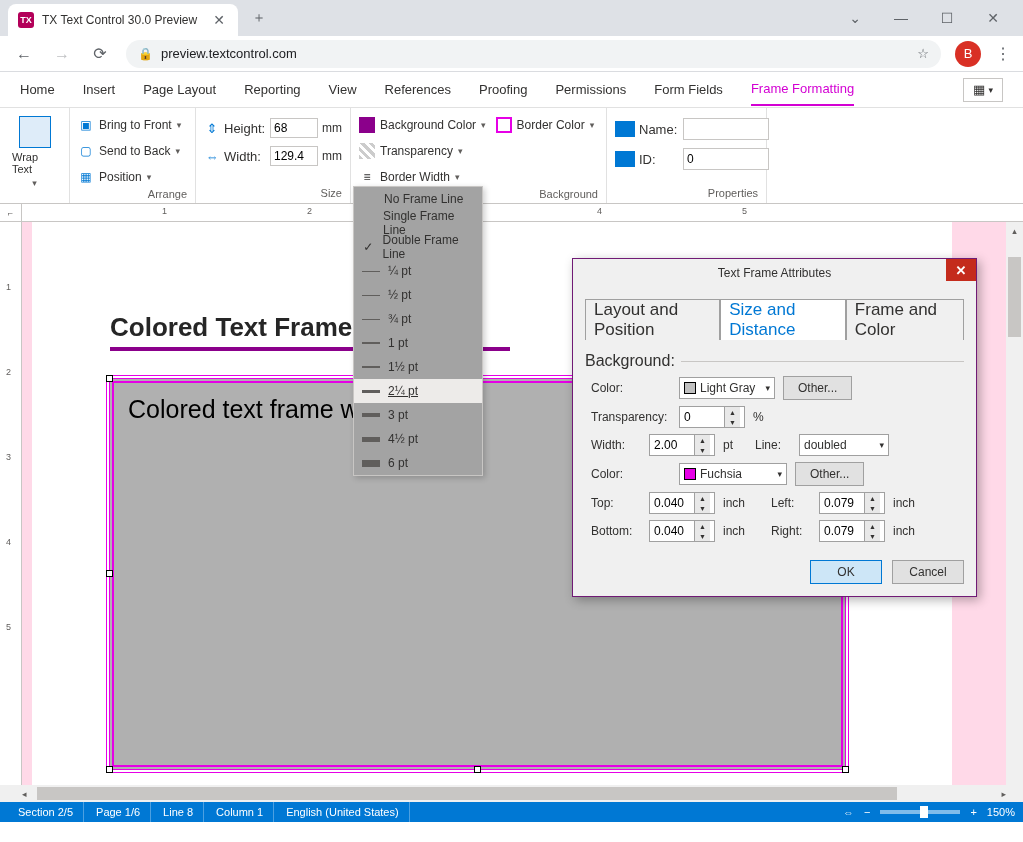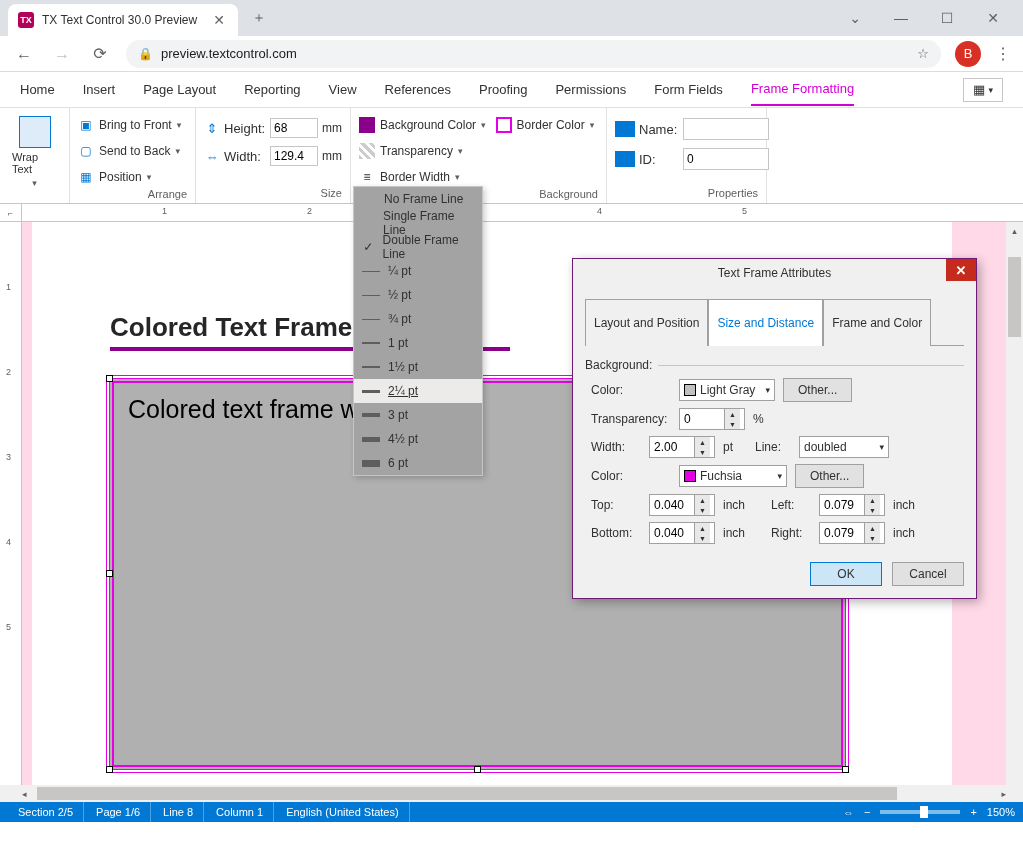--- a/index.html
+++ b/index.html
@@ -89,23 +89,23 @@
 .scroll-h-spacer { width: 22px; }
 .scroll-track-h { flex: 1; position: relative; }
 .scroll-thumb-h { position: absolute; top: 2px; bottom: 2px; left: 10px; width: 860px; background: #c8c6c4; }
 
 
 .dialog { position: absolute; left: 572px; top: 258px; width: 405px; background: #f0f0f0; border: 1px solid #701a75; box-shadow: 3px 3px 10px rgba(0,0,0,0.3); z-index: 100; }
 .dlg-title { height: 28px; display: flex; align-items: center; padding: 0 6px; font-size: 12px; position: relative; justify-content: center; }
 .dlg-close { position: absolute; right: 0; top: 0; width: 30px; height: 22px; background: #c42b1c; color: #fff; display: flex; align-items: center; justify-content: center; font-size: 13px; font-weight: bold; }
 .dlg-body { padding: 12px; }
 .dlg-tabs { display: flex; border-bottom: 1px solid #a0a0a0; margin-bottom: 12px; }
-.dlg-tab { padding: 16px 8px; font-size: 12px; background: #f0f0f0; border: 1px solid #a0a0a0; border-bottom: none; margin-bottom: -1px; }
+.dlg-tab { padding: 0 8px; font-size: 17px; background: #f0f0f0; border: 1px solid #a0a0a0; border-bottom: none; margin-bottom: -1px; }
 .dlg-tab.active { background: #fff; color: #0078d4; }
-.fieldset-label { font-size: 12px; color: #323130; display: flex; align-items: center; gap: 6px; margin: 6px 0; }
+.fieldset-label { font-size: 16px; color: #323130; display: flex; align-items: center; gap: 6px; margin: 6px 0; }
 .fieldset-label::after { content: ''; flex: 1; height: 1px; background: #c8c6c4; }
 .field-row { display: flex; align-items: center; gap: 8px; margin: 6px 0 6px 6px; font-size: 12px; }
 .field-label { width: 80px; }
 .combo { height: 22px; border: 1px solid #a0a0a0; background: #fff; display: inline-flex; align-items: center; padding: 0 4px; gap: 4px; font-size: 12px; }
 .combo .sw { width: 12px; height: 12px; border: 1px solid #000; }
 .combo .car { margin-left: auto; font-size: 9px; }
 .btn { height: 24px; padding: 0 14px; border: 1px solid #a0a0a0; background: #e1e1e1; font-size: 12px; display: inline-flex; align-items: center; }
 .btn.primary { background: #cde6f7; border-color: #0078d4; }
 .spinner { width: 66px; height: 22px; border: 1px solid #a0a0a0; background: #fff; display: flex; }
 .spinner input { border: none; width: 44px; padding: 0 4px; font-size: 12px; }

